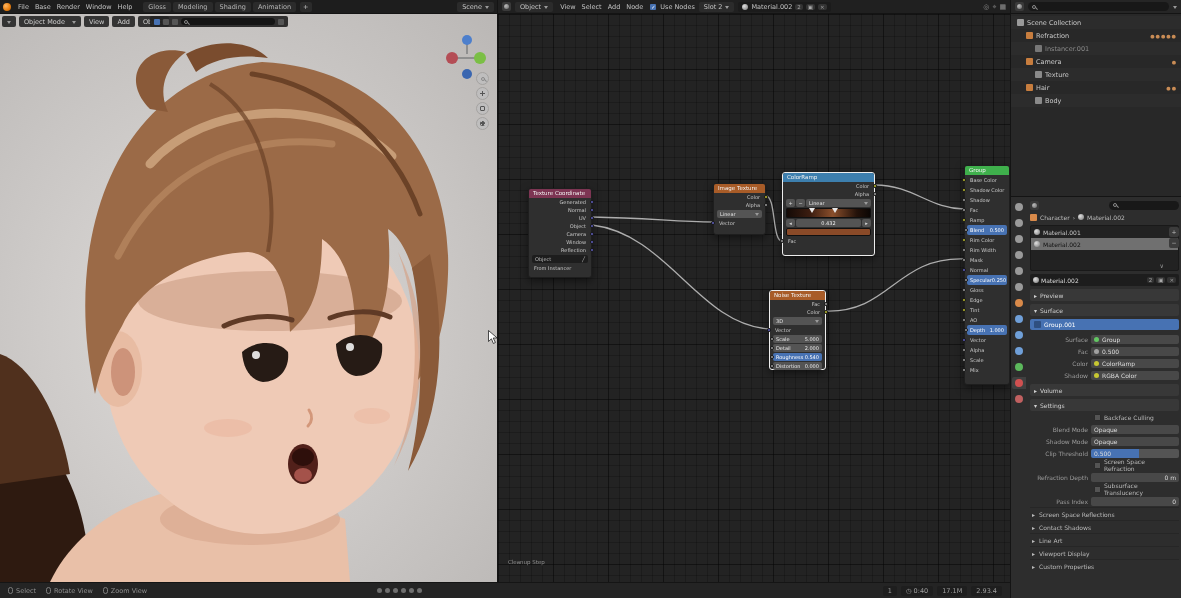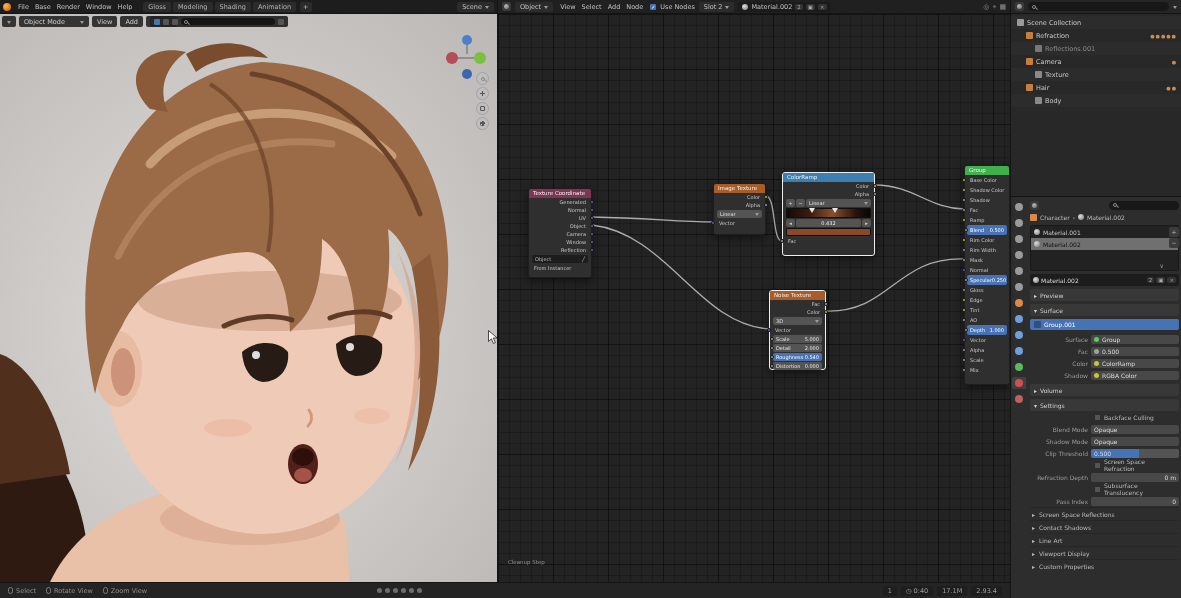--- a/index.html
+++ b/index.html
@@ -35,21 +35,21 @@
              border-left:1px solid #141414;border-bottom:1px solid #141414;
              display:flex;align-items:center;gap:4px;padding:0 4px;font-size:6.5px;}
   .search-pill{flex:1;height:9px;background:#181818;border-radius:5px;display:flex;align-items:center;padding:0 4px;gap:3px;}
   .mag{width:4px;height:4px;border:1px solid #8a8a8a;border-radius:50%;position:relative;flex:0 0 auto;}
   .mag::after{content:"";position:absolute;width:3px;height:1px;background:#8a8a8a;right:-3px;bottom:-1px;transform:rotate(45deg);}
 
   
   .viewport{position:absolute;left:0;top:14px;width:497px;height:568px;overflow:hidden;
             background:radial-gradient(ellipse at 45% 55%,#dedcda 0%,#cfccca 45%,#bab7b5 100%);}
   .vp-chips{position:absolute;left:2px;top:2px;display:flex;gap:3px;font-size:6.5px;z-index:5;}
-  .vp-chip{background:rgba(40,40,40,.92);border-radius:2px;padding:1.5px 5px;color:#cfcfcf;display:flex;gap:15px;}
+  .vp-chip{background:rgba(40,40,40,.92);border-radius:2px;padding:1.5px 5px;color:#cfcfcf;display:flex;gap:7px;}
   .vp-cluster{position:absolute;left:150px;top:2px;width:138px;height:11px;background:rgba(35,35,35,.92);
               border-radius:2px;display:flex;align-items:center;gap:3px;padding:0 4px;z-index:5;}
   .tool-sq{width:6px;height:6px;background:#4772b3;border-radius:1px;}
   .tool-sq.g{background:#555;}
   .vp-search{flex:1;height:7px;background:#151515;border-radius:4px;display:flex;align-items:center;padding:0 3px;}
 
   .gizmo{position:absolute;right:10px;top:18px;z-index:5;}
   .nav-btn{position:absolute;right:8px;width:13px;height:13px;border-radius:50%;background:rgba(190,190,190,.85);
            border:1px solid #a5a3a1;z-index:5;display:flex;align-items:center;justify-content:center;}
   .nav-ic{width:5px;height:5px;border:1px solid #555;border-radius:50%;position:relative;}
@@ -631,21 +631,21 @@
         <div class="o-row">
           <span style="padding-left: 12px;"></span>
           <i class="o-icon" style="background: rgb(199, 125, 62);"></i>
           <span>Refraction</span>
           <span class="o-badges">●●●●●</span>
         </div>
 
         <div class="o-row dim">
           <span style="padding-left: 21px;"></span>
           <i class="o-icon" style="background: rgb(119, 119, 119);"></i>
-          <span>Reflections.001</span>
+          <span>Instancer.001</span>
           <span class="o-badges"></span>
         </div>
 
         <div class="o-row">
           <span style="padding-left: 12px;"></span>
           <i class="o-icon" style="background: rgb(199, 125, 62);"></i>
           <span>Camera</span>
           <span class="o-badges">●</span>
         </div>
 

